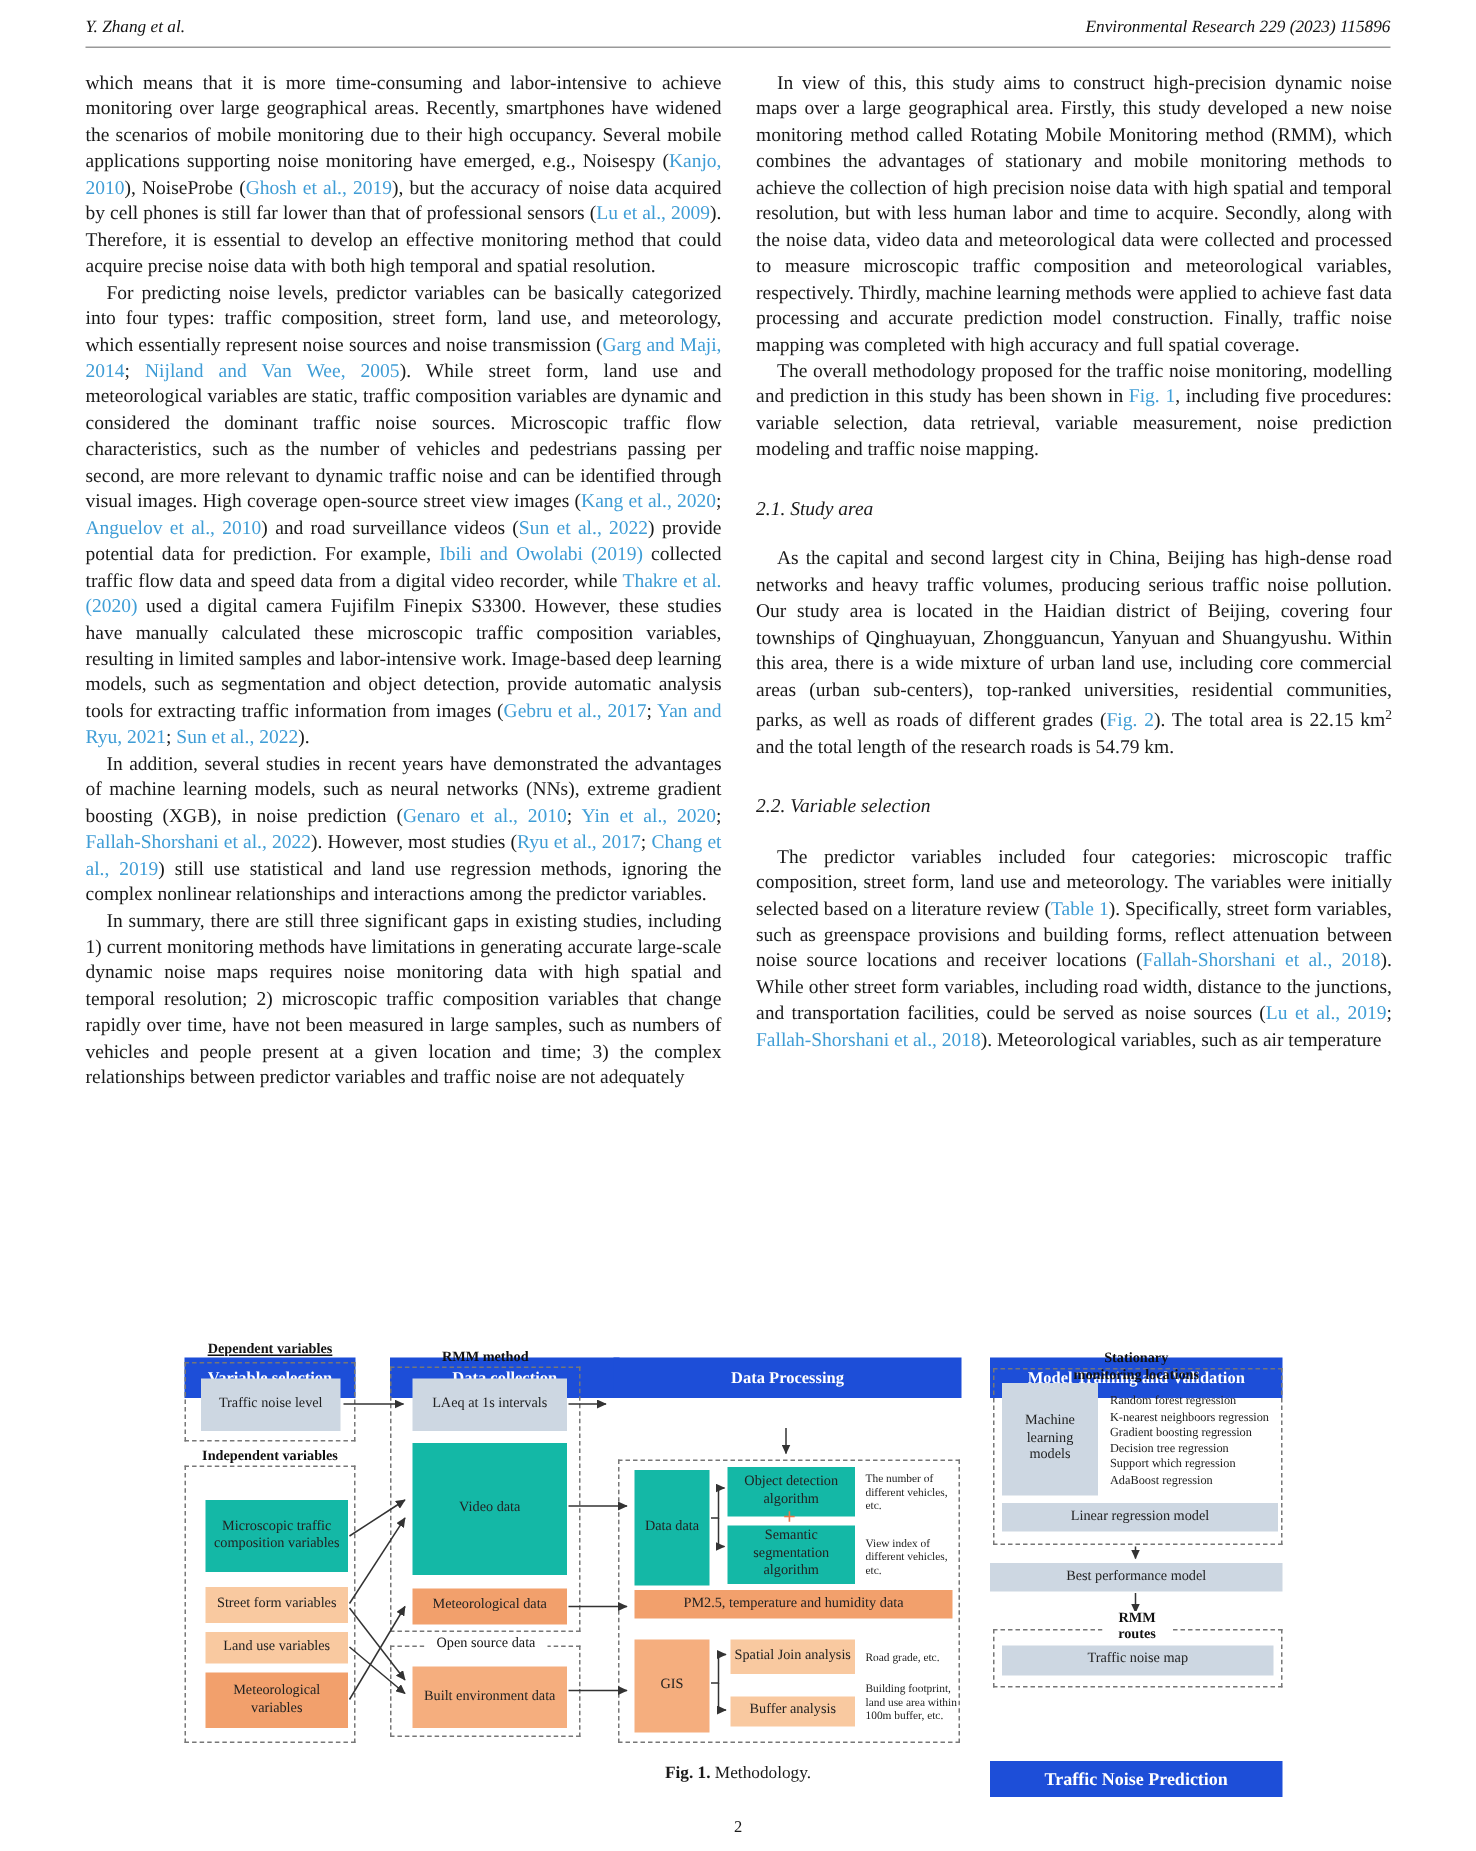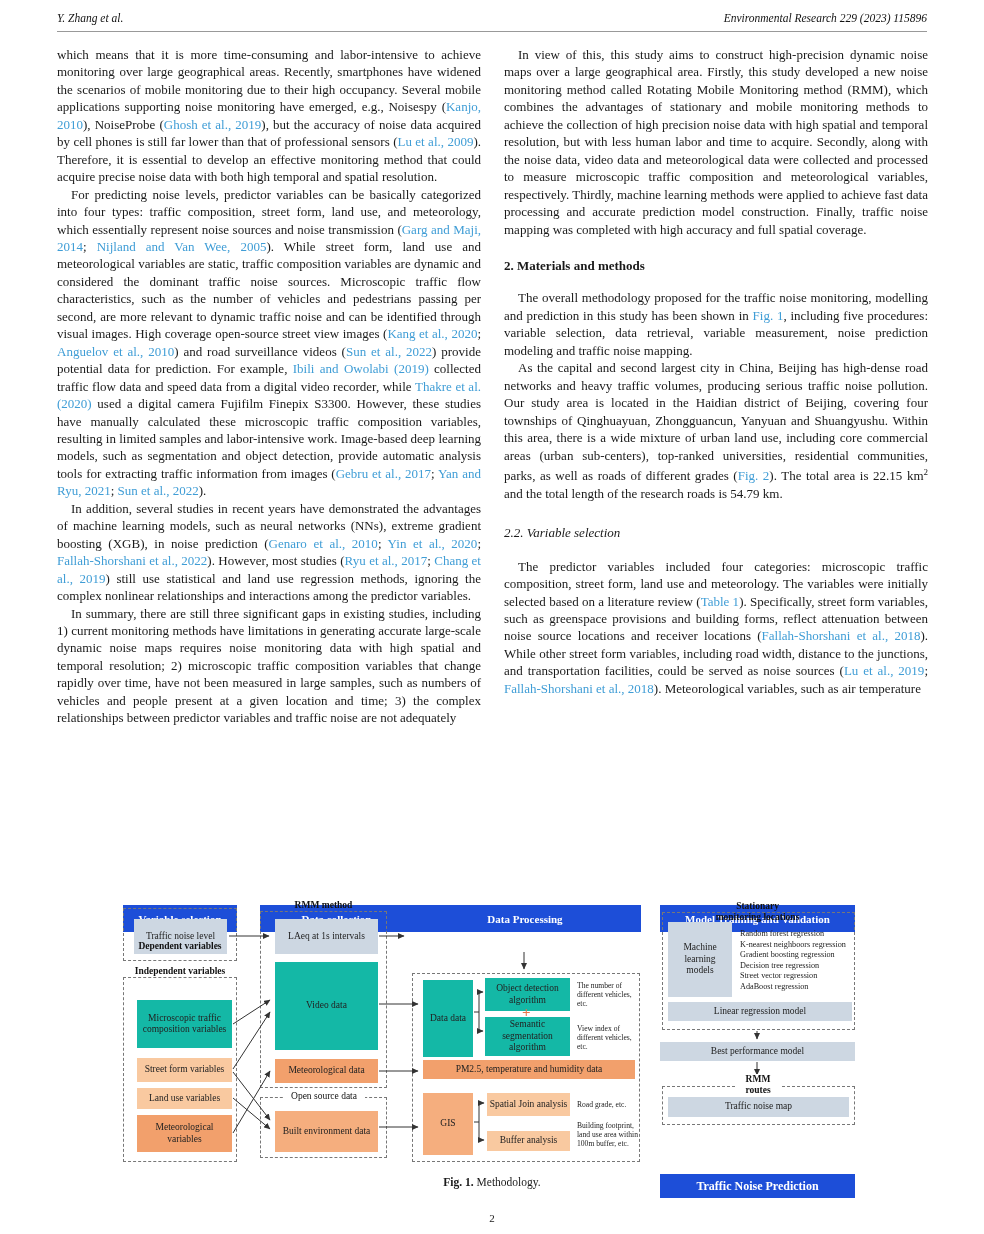--- a/index.html
+++ b/index.html
@@ -58,33 +58,33 @@
 
   <div class="col left">
     <div class="para"><span>which means that it is more time-consuming and labor-intensive to achieve monitoring over large geographical areas. Recently, smartphones have widened the scenarios of mobile monitoring due to their high occupancy. Several mobile applications supporting noise monitoring have emerged, e.g., Noisespy (</span><span class="cite">Kanjo, 2010</span><span>), NoiseProbe (</span><span class="cite">Ghosh et al., 2019</span><span>), but the accuracy of noise data acquired by cell phones is still far lower than that of professional sensors (</span><span class="cite">Lu et al., 2009</span><span>). Therefore, it is essential to develop an effective monitoring method that could acquire precise noise data with both high temporal and spatial resolution.</span></div>
     <div class="para indent"><span>For predicting noise levels, predictor variables can be basically categorized into four types: traffic composition, street form, land use, and meteorology, which essentially represent noise sources and noise transmission (</span><span class="cite">Garg and Maji, 2014</span><span>; </span><span class="cite">Nijland and Van Wee, 2005</span><span>). While street form, land use and meteorological variables are static, traffic composition variables are dynamic and considered the dominant traffic noise sources. Microscopic traffic flow characteristics, such as the number of vehicles and pedestrians passing per second, are more relevant to dynamic traffic noise and can be identified through visual images. High coverage open-source street view images (</span><span class="cite">Kang et al., 2020</span><span>; </span><span class="cite">Anguelov et al., 2010</span><span>) and road surveillance videos (</span><span class="cite">Sun et al., 2022</span><span>) provide potential data for prediction. For example, </span><span class="cite">Ibili and Owolabi (2019)</span><span> collected traffic flow data and speed data from a digital video recorder, while </span><span class="cite">Thakre et al. (2020)</span><span> used a digital camera Fujifilm Finepix S3300. However, these studies have manually calculated these microscopic traffic composition variables, resulting in limited samples and labor-intensive work. Image-based deep learning models, such as segmentation and object detection, provide automatic analysis tools for extracting traffic information from images (</span><span class="cite">Gebru et al., 2017</span><span>; </span><span class="cite">Yan and Ryu, 2021</span><span>; </span><span class="cite">Sun et al., 2022</span><span>).</span></div>
     <div class="para indent"><span>In addition, several studies in recent years have demonstrated the advantages of machine learning models, such as neural networks (NNs), extreme gradient boosting (XGB), in noise prediction (</span><span class="cite">Genaro et al., 2010</span><span>; </span><span class="cite">Yin et al., 2020</span><span>; </span><span class="cite">Fallah-Shorshani et al., 2022</span><span>). However, most studies (</span><span class="cite">Ryu et al., 2017</span><span>; </span><span class="cite">Chang et al., 2019</span><span>) still use statistical and land use regression methods, ignoring the complex nonlinear relationships and interactions among the predictor variables.</span></div>
     <div class="para indent"><span>In summary, there are still three significant gaps in existing studies, including 1) current monitoring methods have limitations in generating accurate large-scale dynamic noise maps requires noise monitoring data with high spatial and temporal resolution; 2) microscopic traffic composition variables that change rapidly over time, have not been measured in large samples, such as numbers of vehicles and people present at a given location and time; 3) the complex relationships between predictor variables and traffic noise are not adequately</span></div>
   </div>
 
   <div class="col right">
     <div class="para indent"><span>In view of this, this study aims to construct high-precision dynamic noise maps over a large geographical area. Firstly, this study developed a new noise monitoring method called Rotating Mobile Monitoring method (RMM), which combines the advantages of stationary and mobile monitoring methods to achieve the collection of high precision noise data with high spatial and temporal resolution, but with less human labor and time to acquire. Secondly, along with the noise data, video data and meteorological data were collected and processed to measure microscopic traffic composition and meteorological variables, respectively. Thirdly, machine learning methods were applied to achieve fast data processing and accurate prediction model construction. Finally, traffic noise mapping was completed with high accuracy and full spatial coverage.</span></div>
-    <div class="h-section">2. Materials and methods</div>
     <div class="para indent"><span>The overall methodology proposed for the traffic noise monitoring, modelling and prediction in this study has been shown in </span><span class="cite">Fig. 1</span><span>, including five procedures: variable selection, data retrieval, variable measurement, noise prediction modeling and traffic noise mapping.</span></div>
+    <div class="h-sub">2.1. Study area</div>
     <div class="para indent"><span>As the capital and second largest city in China, Beijing has high-dense road networks and heavy traffic volumes, producing serious traffic noise pollution. Our study area is located in the Haidian district of Beijing, covering four townships of Qinghuayuan, Zhongguancun, Yanyuan and Shuangyushu. Within this area, there is a wide mixture of urban land use, including core commercial areas (urban sub-centers), top-ranked universities, residential communities, parks, as well as roads of different grades (</span><span class="cite">Fig. 2</span><span>). The total area is 22.15 km</span><sup>2</sup><span> and the total length of the research roads is 54.79 km.</span></div>
     <div class="h-sub">2.2. Variable selection</div>
     <div class="para indent"><span>The predictor variables included four categories: microscopic traffic composition, street form, land use and meteorology. The variables were initially selected based on a literature review (</span><span class="cite">Table 1</span><span>). Specifically, street form variables, such as greenspace provisions and building forms, reflect attenuation between noise source locations and receiver locations (</span><span class="cite">Fallah-Shorshani et al., 2018</span><span>). While other street form variables, including road width, distance to the junctions, and transportation facilities, could be served as noise sources (</span><span class="cite">Lu et al., 2019</span><span>; </span><span class="cite">Fallah-Shorshani et al., 2018</span><span>). Meteorological variables, such as air temperature</span></div>
   </div>
 
   <div class="fig-h" style="left:123px;top:861px;width:114px;height:27px;">Variable selection</div>
   <div class="fig-h" style="left:260px;top:861px;width:153px;height:27px;">Data collection</div>
   <div class="fig-h" style="left:409px;top:861px;width:232px;height:27px;">Data Processing</div>
   <div class="fig-h" style="left:660px;top:861px;width:195px;height:27px;">Model Training and Validation</div>
 
-  <div class="flabel" style="left:123px;top:941px;width:114px;">Dependent variables</div>
+  <div class="flabel" style="left:123px;top:895px;width:114px;text-decoration:underline;">Dependent variables</div>
   <div class="fdash" style="left:123px;top:908px;width:114px;height:53px;"></div>
   <div class="fbox blue" style="left:134px;top:919px;width:93px;height:35px;">Traffic noise level</div>
   <div class="flabel" style="left:123px;top:966px;width:114px;">Independent variables</div>
   <div class="fdash" style="left:123px;top:977px;width:114px;height:185px;"></div>
   <div class="fbox cream1" style="left:137px;top:1000px;width:95px;height:48px;">Microscopic traffic composition variables</div>
   <div class="fbox lorange" style="left:137px;top:1058px;width:95px;height:24px;">Street form variables</div>
   <div class="fbox lorange" style="left:137px;top:1088px;width:95px;height:21px;">Land use variables</div>
   <div class="fbox dorange" style="left:137px;top:1115px;width:95px;height:37px;">Meteorological variables</div>
 
   <div class="flabel" style="left:260px;top:900px;width:127px;">RMM method</div>
@@ -114,21 +114,21 @@
     <span>Stationary</span><br>
     <span>monitoring locations</span>
   </div>
   <div class="fdash" style="left:662px;top:912px;width:193px;height:118px;"></div>
   <div class="fbox blue" style="left:668px;top:922px;width:64px;height:75px;">Machine learning models</div>
   <div class="mllist" style="left:740px;top:929px;width:113px;">
     <div>Random forest regression</div>
     <div>K-nearest neighboors regression</div>
     <div>Gradient boosting regression</div>
     <div>Decision tree regression</div>
-    <div>Street vector regression</div>
+    <div>Support which regression</div>
     <div>AdaBoost regression</div>
   </div>
   <div class="fbox blue" style="left:668px;top:1002px;width:184px;height:19px;">Linear regression model</div>
   <div class="fbox blue" style="left:660px;top:1042px;width:195px;height:19px;">Best performance model</div>
   <div class="fdash" style="left:662px;top:1086px;width:193px;height:39px;"></div>
   <div class="flabel onborder" style="left:735px;top:1074px;width:46px;">
     <span>RMM</span><br>
     <span>routes</span>
   </div>
   <div class="fbox blue" style="left:668px;top:1097px;width:181px;height:20px;">Traffic noise map</div>

